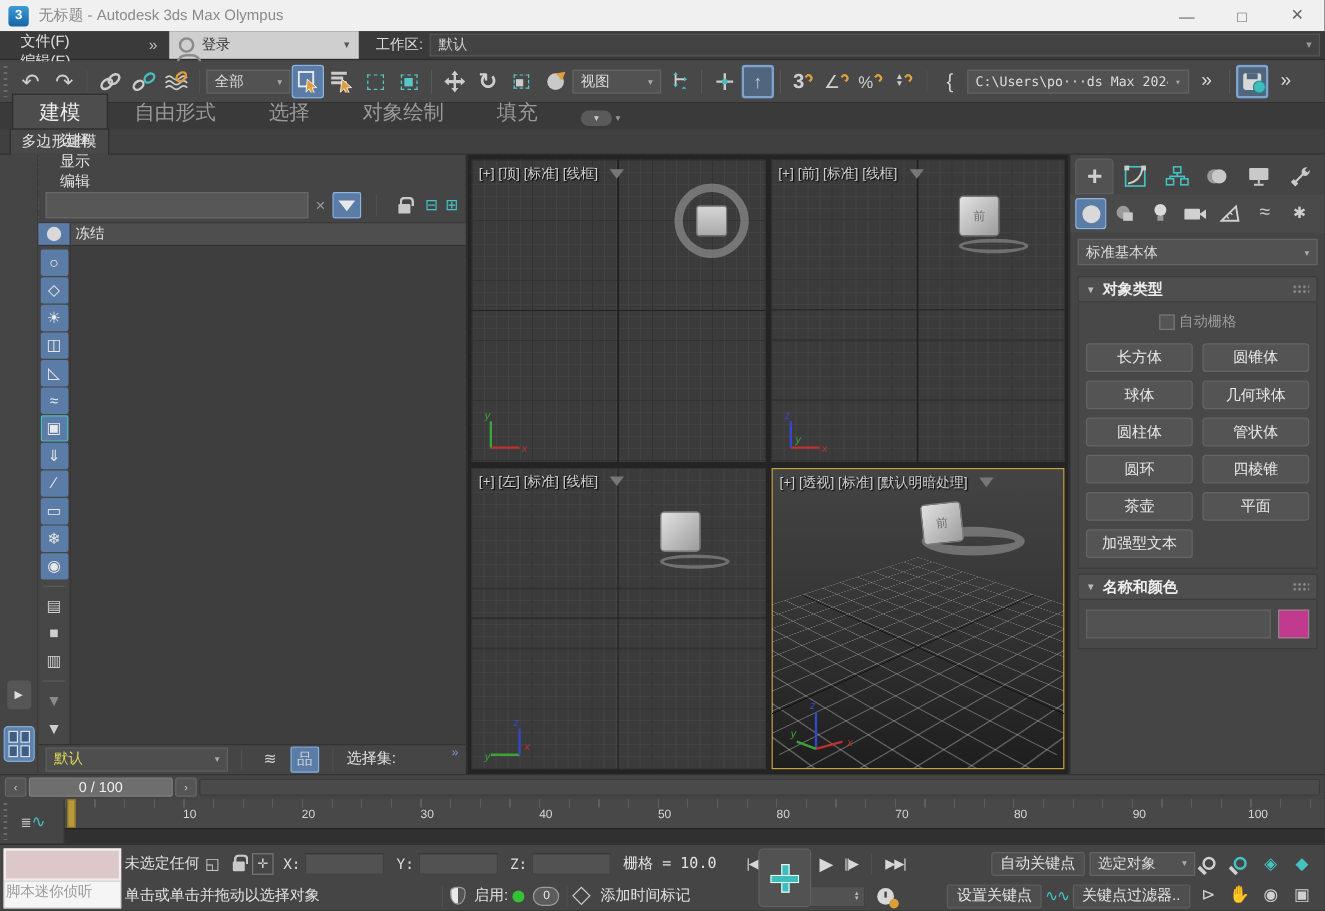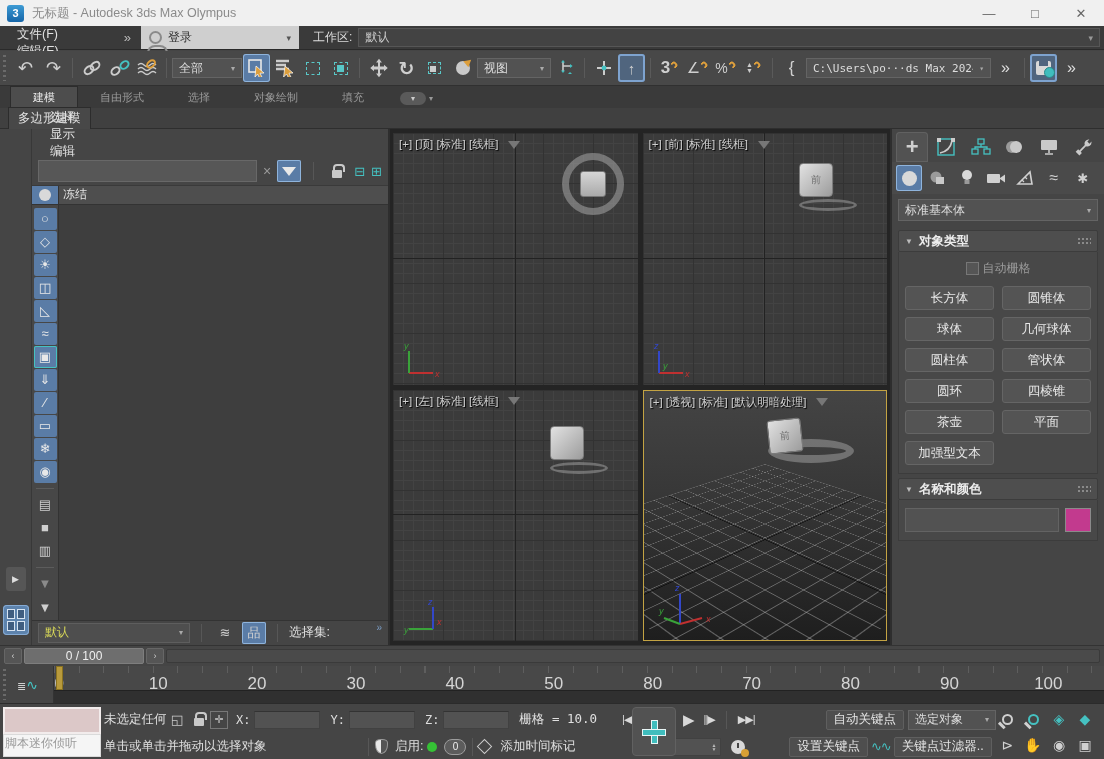--- a/index.html
+++ b/index.html
@@ -65,21 +65,21 @@
   .path-dd{ width:185px; font-family:"DejaVu Sans Mono",monospace; font-size:11px; }
   .savebtn{ box-shadow:inset 0 0 0 2px #7ea3cf; background:#50657e; }
   .disk{ width:15px; height:14px; background:#d8d8d8; border-radius:2px; position:relative; }
   .disk::before{ content:""; position:absolute; left:3px; top:0; width:9px; height:5px; background:#50657e; }
   .disk::after{ content:""; position:absolute; right:-4px; bottom:-3px; width:9px; height:9px; border-radius:50%;
                 background:#3fbdbd; border:1px solid #2a8a8a; }
 
   
   .ribbon-tabs{ position:absolute; left:0; top:86px; width:100%; height:22px; background:#3a3a3a;
                 display:flex; align-items:flex-end; padding-left:10px; }
-  .rtab{ padding:3px 22px; color:#9a9a9a; font-size:11px; }
+  .rtab{ padding:3px 22px; color:#9a9a9a; font-size:17px; }
   .rtab.active{ background:#4d4d4d; color:#ececec; border:1px solid #2c2c2c; border-bottom:none; }
   .ribbon-min{ margin-left:14px; margin-bottom:3px; display:flex; align-items:center; gap:3px; }
   .ribbon-min .pill{ background:#5a5a5a; border-radius:7px; width:26px; height:13px; display:flex;
                      align-items:center; justify-content:center; color:#ccc; font-size:8px; }
   .ribbon-sub{ position:absolute; left:0; top:108px; width:100%; height:21px; background:#404040;
                border-bottom:1px solid #2e2e2e; display:flex; align-items:center; padding-left:8px; }
   .subtab{ background:#484848; border:1px solid #2c2c2c; color:#e0e0e0; padding:2px 9px; font-size:12.5px; }
 
   
   .main{ position:absolute; left:0; top:129px; width:100%; height:516px; display:flex; }
@@ -203,21 +203,21 @@
   .trackbar{ position:absolute; left:0; top:666px; width:100%; height:37px; background:#454545; }
   .tb-left{ position:absolute; left:0; top:0; width:54px; height:100%; border-right:1px solid #333;
             display:flex; align-items:center; justify-content:center; }
   .tb-grip{ position:absolute; left:3px; top:3px; bottom:3px; width:3px;
             background:repeating-linear-gradient(to bottom,#6a6a6a 0 2px,transparent 2px 5px); }
   .curve-ic{ color:#45c1c1; font-size:14px; letter-spacing:-2px; }
   .curve-ic::before{ content:"≣"; color:#cfcfcf; font-size:11px; margin-right:2px; }
   .tb-ruler{ position:absolute; left:54px; right:0; top:0; height:24px; background:#484848;
              background-image:repeating-linear-gradient(to right,#5e5e5e 0 1px,transparent 1px 24.7px);
              background-size:100% 7px; background-repeat:no-repeat; }
-  .tb-num{ position:absolute; top:8px; transform:translateX(-50%); color:#d5d5d5; font-size:17px; }
+  .tb-num{ position:absolute; top:8px; transform:translateX(-50%); color:#d5d5d5; font-size:10px; }
   .tb-marker{ position:absolute; top:0; width:7px; height:24px; background:#b89a3c; border:1px solid #8a7220; }
   .tb-under{ position:absolute; left:54px; right:0; top:24px; height:13px; background:#303030; border-top:1px solid #222; }
 
   
   .statusbar{ position:absolute; left:0; top:703px; width:100%; height:56px; background:#454545;
               border-top:1px solid #2b2b2b; }
   .mini-listener{ position:absolute; left:3px; top:3px; width:98px; height:50px; }
   .ml-pink{ height:27px; background:#dcc8c8; border:2px solid #f2ecec; }
   .ml-white{ height:23px; background:#f5f5f5; border:1px solid #dadada; color:#9a9a9a; font-size:12px;
              overflow:hidden; white-space:nowrap; padding-left:1px; }

